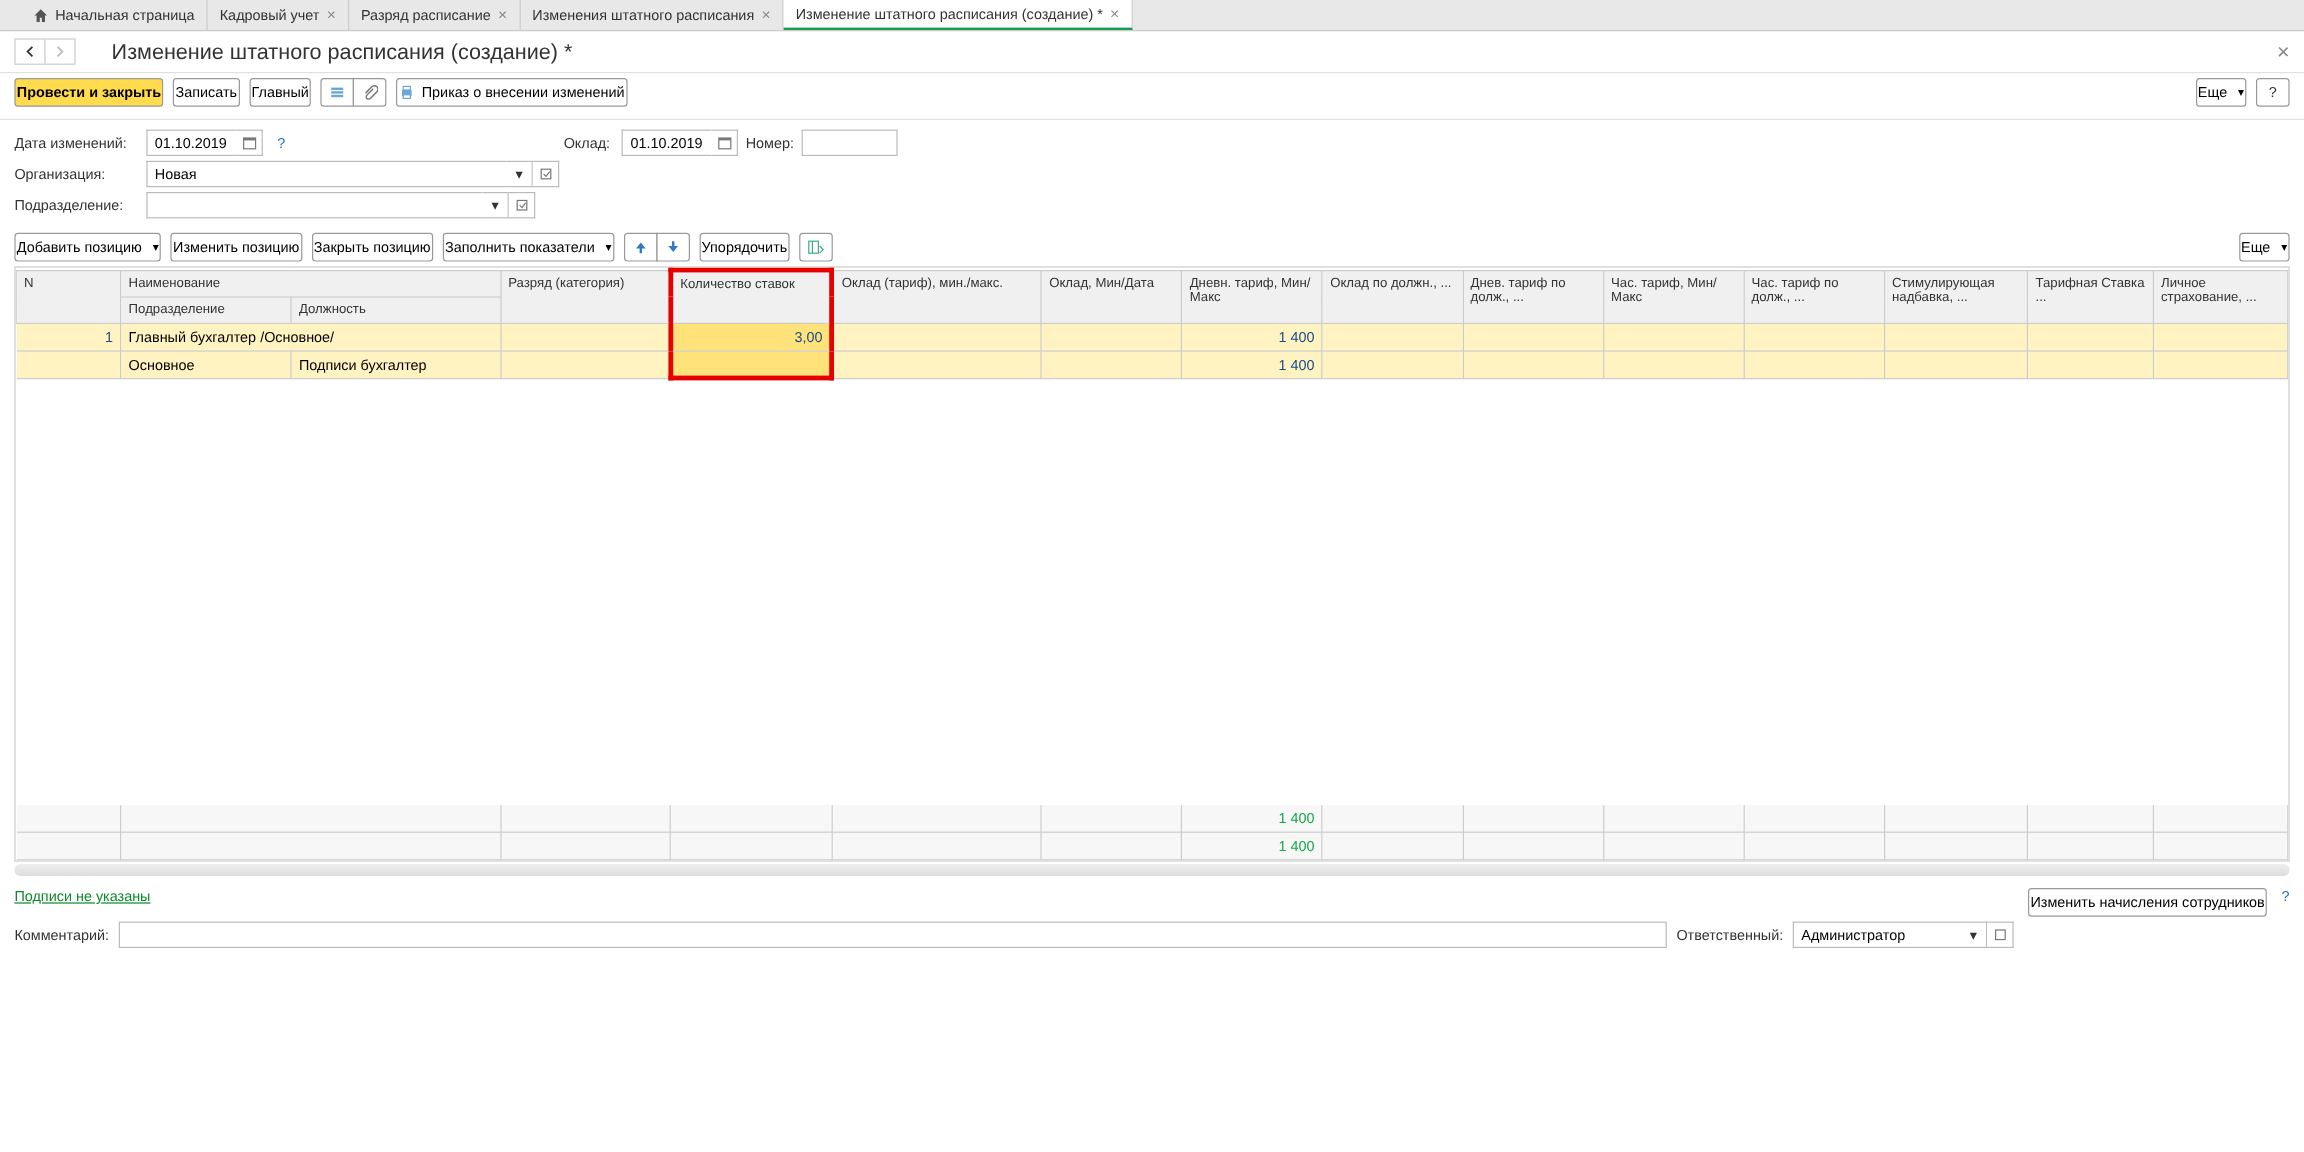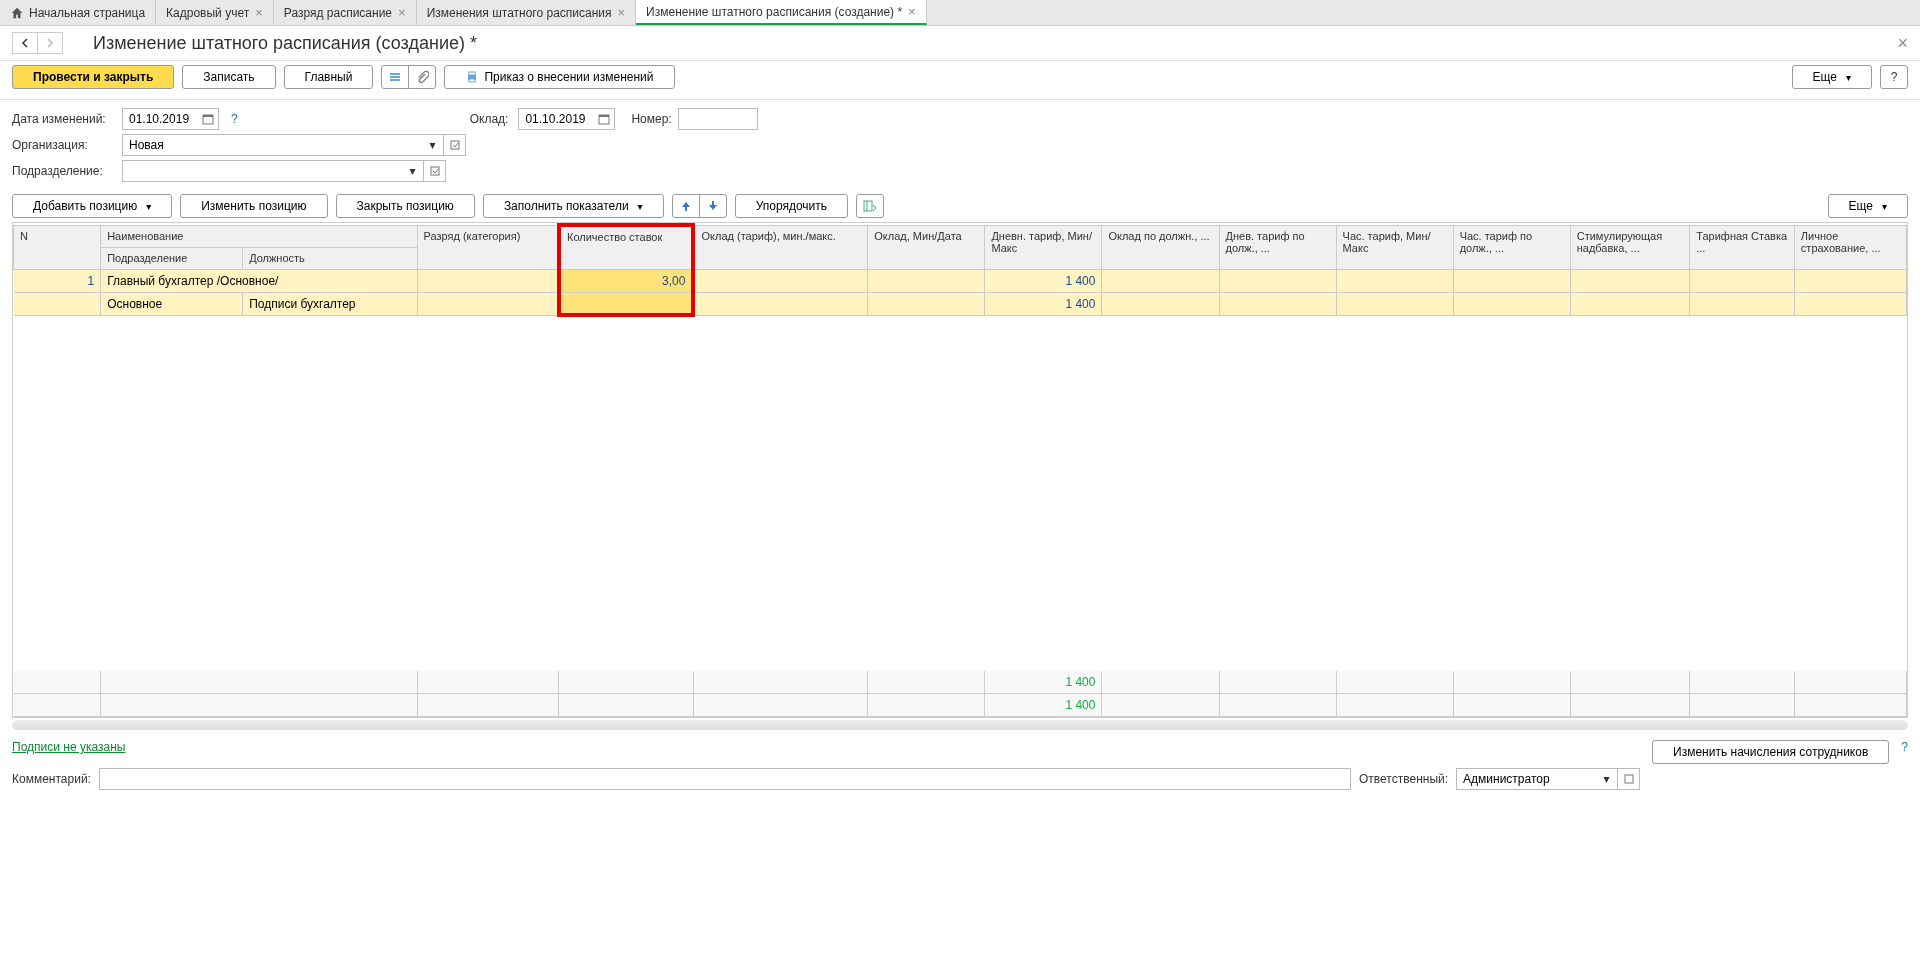--- a/index.html
+++ b/index.html
@@ -1,28 +1,28 @@
 <!DOCTYPE html>
 <html><head>
 <meta charset="utf-8">
 <style>
 * { box-sizing: border-box; margin: 0; padding: 0; font-family: Arial, sans-serif; }
 body { font-size: 12px; background: #fff; color: #333; }
-.tabs { display: flex; background: #e8e8e8; border-bottom: 1px solid #ccc; height: 26px; }
+.tabs { display: flex; background: #e8e8e8; border-bottom: 1px solid #ccc; height: 26px; padding-left: 17px; }
 .tab { display: flex; align-items: center; padding: 0 10px; border-right: 1px solid #ccc; cursor: pointer; font-size: 12px; white-space: nowrap; }
 .tab.active { background: #fff; border-bottom: 2px solid #1a9c4f; }
 .tab .close { margin-left: 6px; color: #888; font-size: 13px; }
 .tab .home-icon { margin-right: 5px; }
 .titlebar { display: flex; align-items: center; padding: 6px 12px; border-bottom: 1px solid #e0e0e0; }
 .nav-btn { width: 26px; height: 22px; border: 1px solid #ccc; background: #fff; display: inline-flex; align-items: center; justify-content: center; cursor: pointer; }
 .nav-btn.disabled { color: #bbb; }
 .page-title { font-size: 18px; margin-left: 30px; }
 .close-page { margin-left: auto; font-size: 18px; color: #888; cursor: pointer; }
 .toolbar { display: flex; align-items: center; gap: 8px; padding: 4px 12px 10px; border-bottom: 1px solid #e0e0e0; }
-.btn { border: 1px solid #999; background: #fff; padding: 4px 20px; cursor: pointer; border-radius: 3px; font-size: 12px; display: inline-flex; align-items: center; gap: 5px; }
+.btn { border: 1px solid #999; background: #fff; padding: 4px 1px; cursor: pointer; border-radius: 3px; font-size: 12px; display: inline-flex; align-items: center; gap: 5px; }
 .btn.primary { background: #ffdb4d; border-color: #999; font-weight: bold; }
 .btn-icon { border: 1px solid #999; background: #fff; width: 28px; height: 24px; display: inline-flex; align-items: center; justify-content: center; cursor: pointer; border-radius: 3px; }
 .btn-group { display: inline-flex; }
 .btn-group .btn-icon { border-radius: 0; margin-left: -1px; }
 .btn-group .btn-icon:first-child { border-radius: 3px 0 0 3px; margin-left: 0;}
 .btn-group .btn-icon:last-child { border-radius: 0 3px 3px 0; }
 .btn.dropdown::after { content: "▾"; margin-left: 4px; font-size: 10px; }
 .spacer { flex: 1; }
 .form-rows { padding: 4px 12px; }
 .form-row { display: flex; align-items: center; margin: 4px 0; gap: 6px; }
@@ -150,21 +150,21 @@
     <span style="margin-right:4px;">Оклад:</span>
     <div class="input-group">
       <input class="input date" value="01.10.2019" style="">
       <span class="ibtn">
         <svg width="12" height="12" viewBox="0 0 12 12">
               <rect x="1" y="2" width="10" height="9" fill="none" stroke="#777"></rect>
               <rect x="1" y="2" width="10" height="2" fill="#777"></rect>
             </svg>
       </span>
     </div>
-    <span style="margin-left:10px;">Номер:</span>
+    <span style="">Номер:</span>
     <input class="input" style="width: 80px;" value="">
   </div>
   <div class="form-row">
     <span class="form-label">Организация:</span>
     <div class="input-group">
       <input class="input wide" value="Новая" style="">
       <span class="ibtn">▾</span>
       <span class="ibtn">
         <svg width="10" height="10" viewBox="0 0 10 10">
               <rect x="1" y="1" width="8" height="8" fill="none" stroke="#777"></rect>

